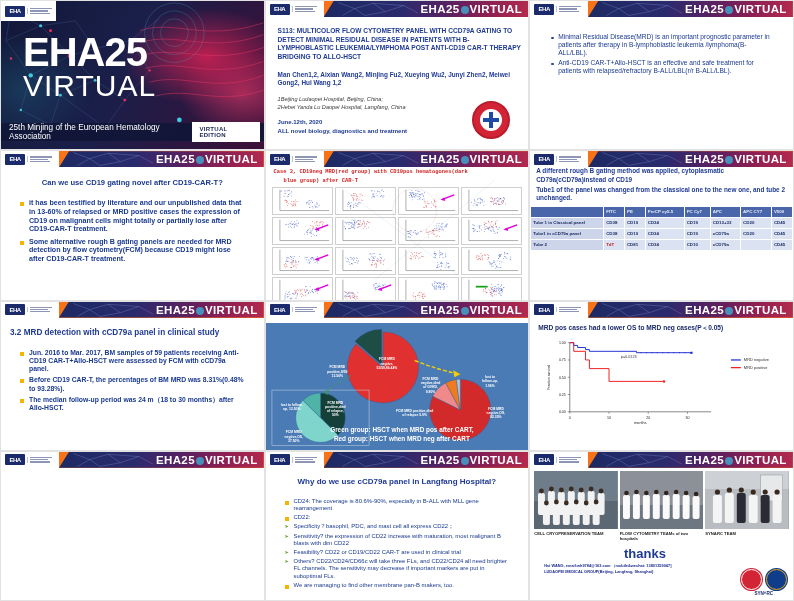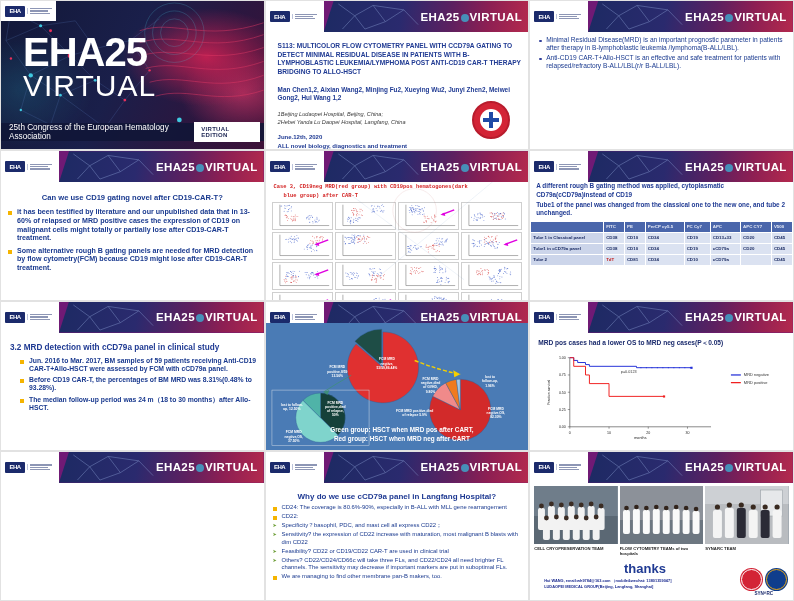--- a/index.html
+++ b/index.html
@@ -1,21 +1,21 @@
 <!DOCTYPE html>
 <html><head>
 <meta charset="utf-8">
 <style>
   html,body{margin:0;padding:0;background:#ffffff;}
   body{width:794px;height:601px;font-family:"Liberation Sans",sans-serif;overflow:hidden;}
   .deck{display:grid;grid-template-columns:repeat(3,264.6px);grid-template-rows:repeat(4,150.25px);width:794px;height:601px;background:#c8c8c8;}
   .slide{position:relative;background:#fff;overflow:hidden;border:1px solid #e2e2e2;box-sizing:border-box;}
 
   
-  .banner{position:relative;height:31px;display:flex;align-items:stretch;background:#701a75;}
+  .banner{position:relative;height:16px;display:flex;align-items:stretch;background:#f97316;}
   .eha-logo{width:58px;display:flex;align-items:center;gap:2px;padding-left:4px;box-sizing:border-box;background:#fff;}
   .eha-mark{width:20px;height:11px;background:#1b2a6b;color:#fff;font-size:6px;font-weight:bold;display:flex;align-items:center;justify-content:center;letter-spacing:-.5px;border-radius:1px;position:relative;}
   .eha-sub{display:flex;flex-direction:column;gap:1px;padding-left:2px;border-left:1px solid #bcc3da;}
   .eha-sub i{display:block;height:1.2px;background:#8d96b5;width:22px;}
   .eha-sub i:nth-child(2){width:18px}
   .eha-sub i:nth-child(3){width:20px}
   .banner-bar{flex:1;position:relative;background:linear-gradient(100deg,#1d2a63 0%,#2a2a6e 38%,#5c2060 62%,#8d1f53 80%,#b42a4e 100%);overflow:hidden;clip-path:polygon(10px 0,100% 0,100% 100%,0 100%);}
   .banner-bar svg{position:absolute;inset:0;width:100%;height:100%;}
   .banner-title{position:absolute;right:6px;top:50%;transform:translateY(-50%);color:#fff;font-size:11.5px;font-weight:bold;letter-spacing:.4px;white-space:nowrap;}
   .banner-title .dot{display:inline-block;width:8px;height:8px;border-radius:50%;background:#39b6d8;opacity:.75;margin:0 1px;vertical-align:-1px;}
@@ -31,21 +31,21 @@
   .cover-logo{position:absolute;left:0;top:0;width:55px;height:20px;background:#fff;display:flex;align-items:center;gap:2px;padding-left:4px;box-sizing:border-box;}
   .cover-title{position:absolute;left:22px;top:32px;color:#fff;}
   .cover-title .l1{font-size:40px;font-weight:bold;letter-spacing:-1px;line-height:.95;}
   .cover-title .l2{font-size:30px;font-weight:normal;letter-spacing:1px;line-height:1;}
   .cover-foot{position:absolute;left:0;right:0;bottom:8px;height:18px;background:rgba(16,22,55,.88);display:flex;align-items:center;justify-content:space-between;}
   .cover-foot span.ct{color:#fff;font-size:8.2px;padding-left:8px;}
   .cover-foot span.ve{background:#fff;color:#1b2452;font-size:6px;font-weight:bold;letter-spacing:.3px;padding:4px 7px;margin-right:4px;}
 
   
   .body{padding:4px 7px 0 7px;}
-  .bullets{margin:0;padding:0;list-style:none;}
+  .bullets{margin:12px;padding:0;list-style:none;}
   .bullets li{position:relative;padding-left:9px;margin-bottom:2px;color:#1a3a8f;line-height:1.22;}
   .bullets li::before{content:"";position:absolute;left:0;top:3px;width:4px;height:4px;background:#f5b400;}
   .bullets.dot li::before{content:"";background:#33419b;width:2.4px;height:2.4px;border-radius:50%;top:4px;left:2px;}
 
   
   .s2 .abs-title{font-size:6.6px;font-weight:bold;color:#1f3a93;line-height:1.32;margin:10px 6px 0 12px;text-transform:uppercase;}
   .s2 .authors{font-size:6.4px;font-weight:bold;color:#1f3a93;line-height:1.35;margin:9px 6px 0 12px;}
   .s2 .affil{font-size:5.6px;font-style:italic;color:#3a3a3a;line-height:1.35;margin:8px 6px 0 12px;}
   .s2 .date{font-size:6px;font-weight:bold;color:#1f3a93;line-height:1.4;margin:7px 6px 0 12px;}
   .s2 .seal{position:absolute;right:18px;bottom:10px;width:34px;height:34px;border-radius:50%;background:#d32436;border:2px solid #b81c2d;display:flex;align-items:center;justify-content:center;}
@@ -169,21 +169,21 @@
             <i></i>
             <i></i>
             <i></i>
           </span>
       </div>
       <div class="cover-title">
         <div class="l1">EHA25</div>
         <div class="l2">VIRTUAL</div>
       </div>
       <div class="cover-foot">
-        <span class="ct">25th Congress of the European Hematology Association</span>
+        <span class="ct">25th Minjing of the European Hematology Association</span>
         <span class="ve">VIRTUAL EDITION</span>
       </div>
     </div>
   </div>
 
   <div class="slide s2">
     <div class="banner">
       <div class="eha-logo">
         <span class="eha-mark">EHA</span>
         <span class="eha-sub">

